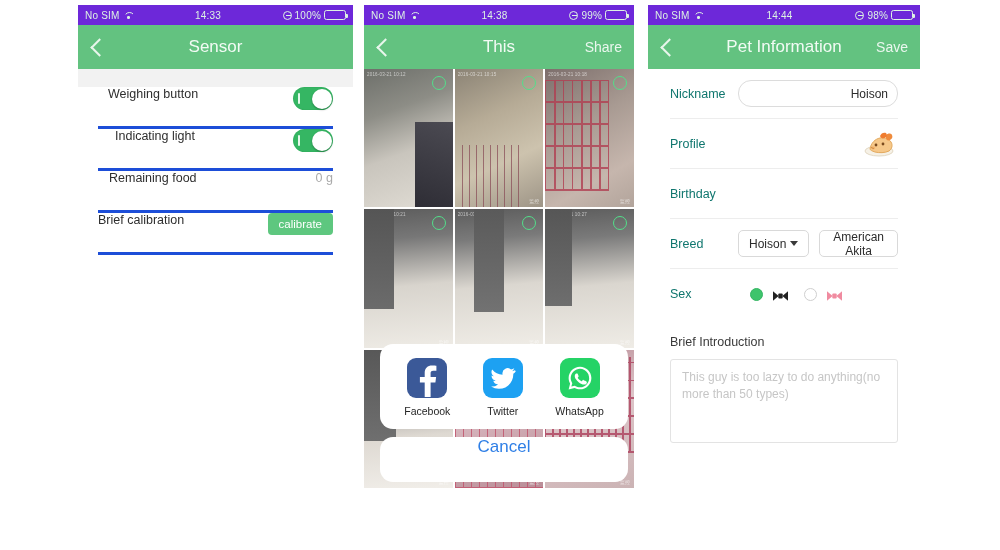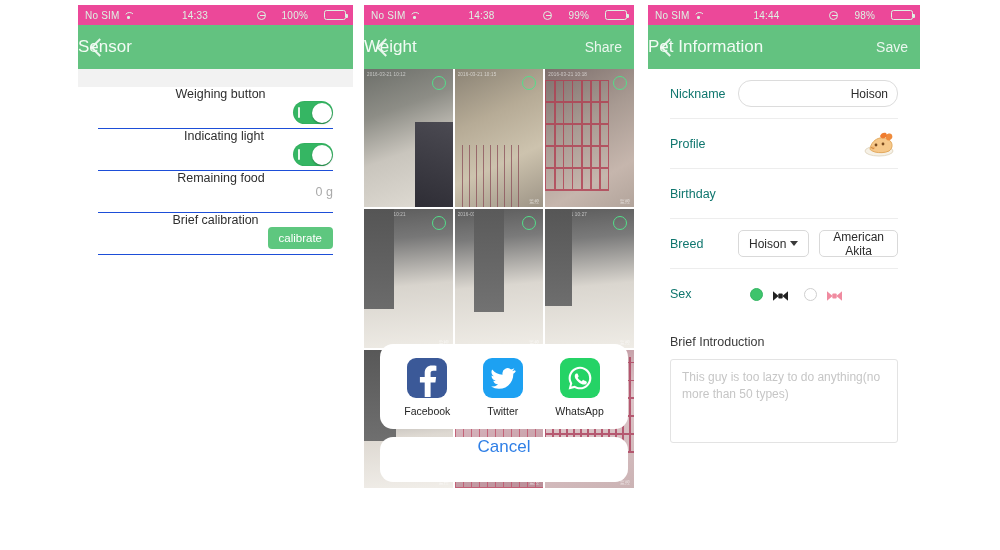--- a/index.html
+++ b/index.html
@@ -7,27 +7,27 @@
     width: 1000px; height: 550px;
     background: #ffffff;
     font-family: "Liberation Sans", sans-serif;
     overflow: hidden;
   }
   .stage { position: relative; width: 1000px; height: 550px; }
 
   
   .phone { position: absolute; background: #ffffff; overflow: hidden; }
   .statusbar {
-    height: 20px; background: #ec4899; color: #ddf2e3;
+    height: 20px; background: #6d28d9; color: #ddf2e3;
     display: flex; align-items: center; font-size: 10px;
     padding: 0 7px; letter-spacing: .2px;
   }
   .sb-left { display: flex; align-items: center; gap: 4px; }
   .sb-center { flex: 1; text-align: center; font-size: 10px; }
-  .sb-right { display: flex; align-items: center; gap: 16px; }
+  .sb-right { display: flex; align-items: center; gap: 3px; }
   .wifi-ico { display:inline-block; width: 10px; height: 8px; position: relative; }
   .wifi-ico::before {
     content: ""; position: absolute; left: 0; top: 1px;
     width: 9px; height: 9px; border: 1.6px solid #ddf2e3;
     border-radius: 50%; clip-path: polygon(0 0, 100% 0, 50% 60%);
   }
   .wifi-ico::after {
     content: ""; position: absolute; left: 3.5px; top: 5px;
     width: 2.5px; height: 2.5px; background: #ddf2e3; border-radius: 50%;
   }
@@ -52,35 +52,35 @@
   .navbar {
     height: 44px; background: #63c280; display: flex;
     align-items: center; position: relative; padding: 0 12px;
   }
   .nav-back {
     width: 13px; height: 13px;
     border-left: 2.2px solid #e8f6ec; border-bottom: 2.2px solid #e8f6ec;
     transform: rotate(45deg); margin-left: 3px; cursor: pointer;
   }
   .nav-title {
-    position: absolute; left: 0; right: 0; text-align: left;
+    position: absolute; left: 0; right: 0; text-align: center;
     color: #f2fbf4; font-size: 17px; pointer-events: none;
   }
   .nav-action {
     margin-left: auto; color: #eaf7ee; font-size: 14px;
     z-index: 2; cursor: pointer;
   }
 
   
   #panel-sensor { left: 78px; top: 5px; width: 275px; height: 280px; }
   .sensor-gap { height: 18px; background: #f2f2f2; }
   .sensor-list { background: #fff; padding: 0 20px; }
   .srow {
-    height: 42px; display: flex; align-items: center;
-    border-bottom: 1px solid #1d4ed8; position: relative; flex-direction: column;
+    height: 42px; display: flex; align-items: flex-start;
+    border-bottom: 3px solid #1d4ed8; position: relative;
   }
   .srow:first-child { border-top: 0; }
   .srow-label { font-size: 12.5px; color: #2e2e2e; }
   .srow-right { margin-left: auto; display: flex; align-items: center; }
   .toggle {
     width: 40px; height: 23px; border-radius: 12px;
     background: #35b663; position: relative; cursor: pointer;
     box-shadow: inset 0 0 0 1px rgba(0,0,0,.03);
   }
   .toggle::before {
@@ -296,21 +296,21 @@
       </div>
       <div class="sb-center">14:38</div>
       <div class="sb-right">
         <span class="loc-ico"></span>
         <span>99%</span>
         <span class="batt"><span class="batt-fill" style="width:99%"></span></span>
       </div>
     </div>
     <div class="navbar">
       <div class="nav-back"></div>
-      <div class="nav-title">Weight</div>
+      <div class="nav-title">This</div>
       <div class="nav-action">Share</div>
     </div>
 
     <div class="album-grid">
       <div class="thumb t1">
         <span class="ts">2016-03-21 10:12</span>
         <span class="sel-ring"></span>
         <span class="wm">监控</span>
       </div>
       <div class="thumb t2">

